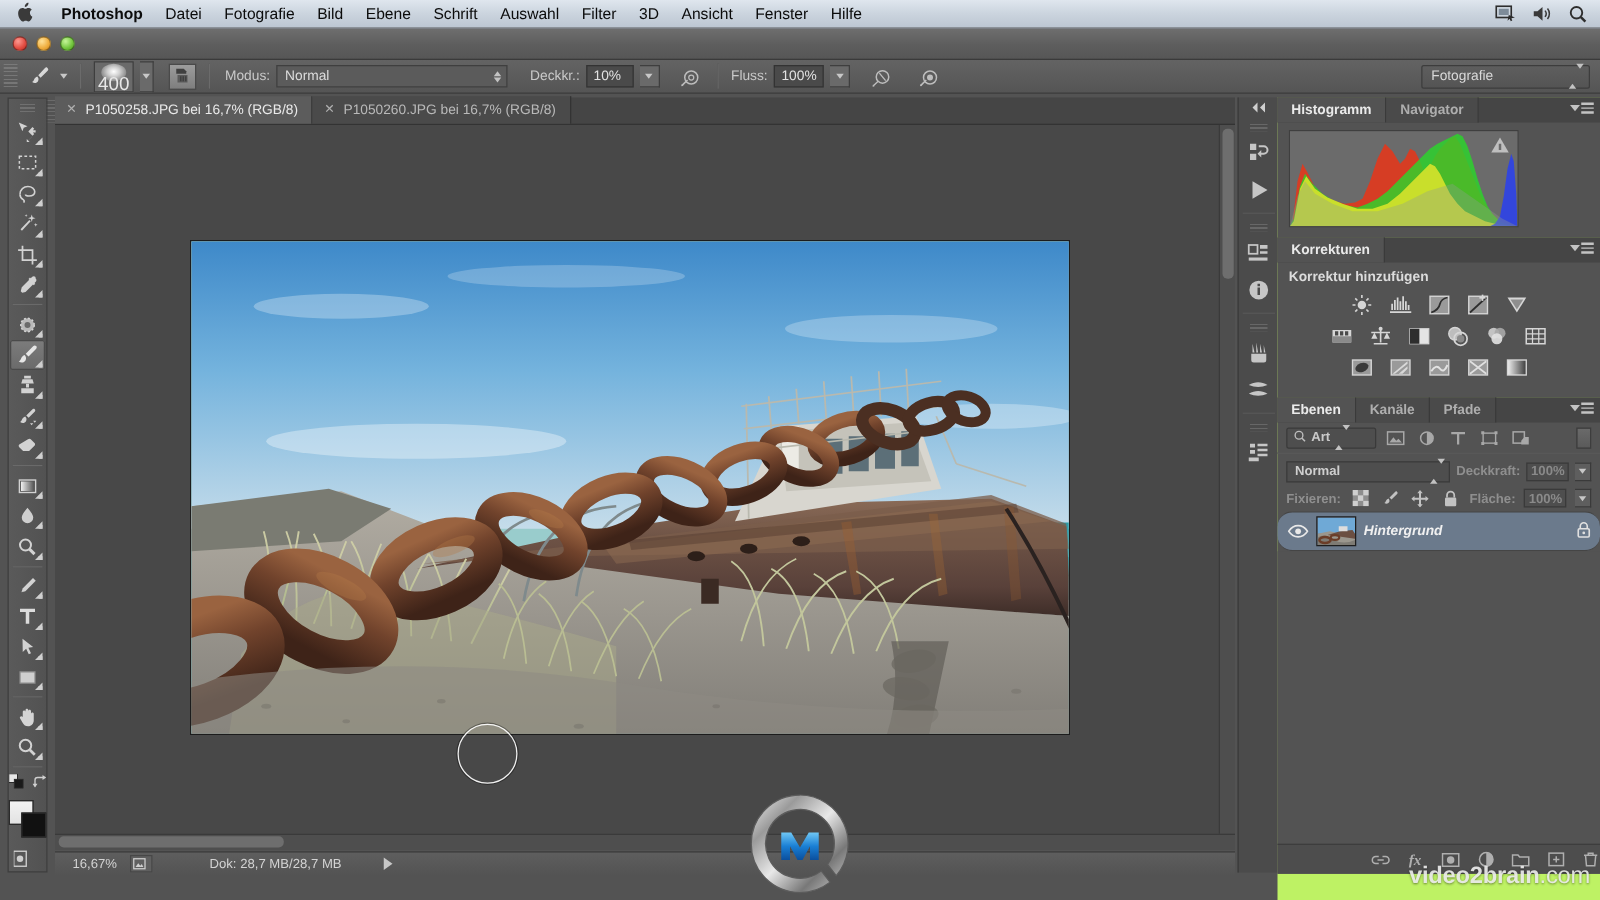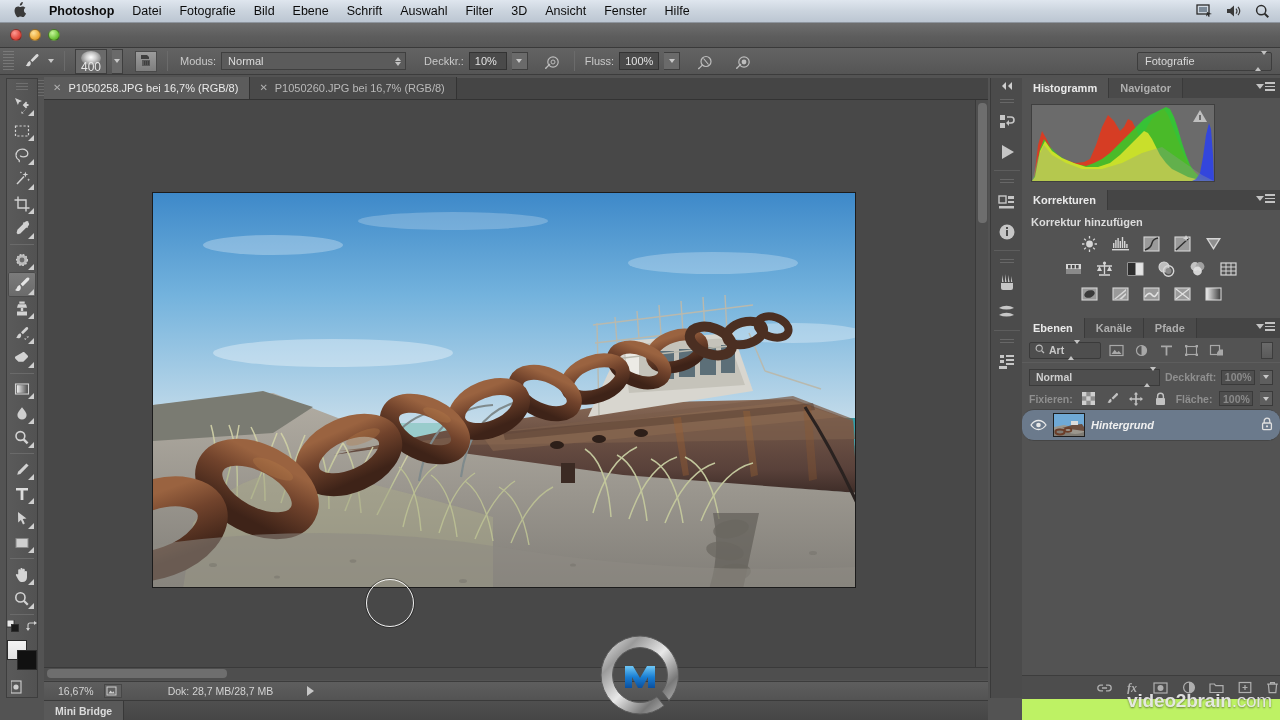--- a/index.html
+++ b/index.html
@@ -60,21 +60,21 @@
   .tiny-caret { width:0;height:0;border-left:3.5px solid transparent;border-right:3.5px solid transparent;border-top:4px solid #c8c8c8; }
   .brushpreview {
     width:32px; height:25px; background:#6a6a6a; border:1px solid #3e3e3e;
     position:relative; display:flex; align-items:flex-end; justify-content:center;
   }
   .brushpreview .blob {
     position:absolute; top:1px; left:50%; transform:translateX(-50%);
     width:20px;height:14px;border-radius:50%;
     background:radial-gradient(ellipse at 50% 45%, #fff 0%, #cfcfcf 35%, #8e8e8e 70%, #6a6a6a 100%);
   }
-  .brushpreview .bnum { position:relative; font-size:12px; color:#e8e8e8; line-height:11px; }
+  .brushpreview .bnum { position:relative; font-size:15px; color:#e8e8e8; line-height:11px; }
   .stepbox { width:11px;height:25px;background:#6a6a6a;border:1px solid #3e3e3e;border-left:0;
              display:flex;align-items:center;justify-content:center; }
   .panelbtn { width:22px;height:21px;background:linear-gradient(to bottom,#9c9c9c,#7e7e7e);
               border:1px solid #4a4a4a; display:flex;align-items:center;justify-content:center; }
   .select {
     height:18px; background:#5b5b5b; border:1px solid #3f3f3f;
     display:flex;align-items:center;justify-content:space-between;
     padding:0 4px 0 6px; color:#dcdcdc; font-size:11px;
   }
   .select .arrows { display:flex;flex-direction:column;gap:1px;margin-left:6px; }
@@ -791,25 +791,20 @@
     <span class="st-icon">
       <svg width="13" height="11" viewBox="0 0 13 11">
           <rect x="1" y="1" width="9" height="8" fill="none" stroke="#cfcfcf" stroke-width="1"></rect>
           <path fill="#cfcfcf" d="M2.4 7.6l2.2-3 1.6 2 1.2-1.4 1.3 2.4z"></path>
         </svg>
     </span>
     <span class="st-doc">Dok: 28,7 MB/28,7 MB</span>
     <span class="st-play"></span>
   </div>
 
-  <div class="minibridge">
-    <div class="mb-tab">
-      <span>Mini Bridge</span>
-    </div>
-  </div>
 
   <div class="icondock">
     <div class="dk-collapse">
       <svg width="14" height="10" viewBox="0 0 14 10">
           <path fill="#cfcfcf" d="M6 1L2 5l4 4zM12 1L8 5l4 4z"></path>
         </svg>
     </div>
     <div class="dk-grip"></div>
     <div class="dk-item">
       <svg width="20" height="20" viewBox="0 0 20 20">

